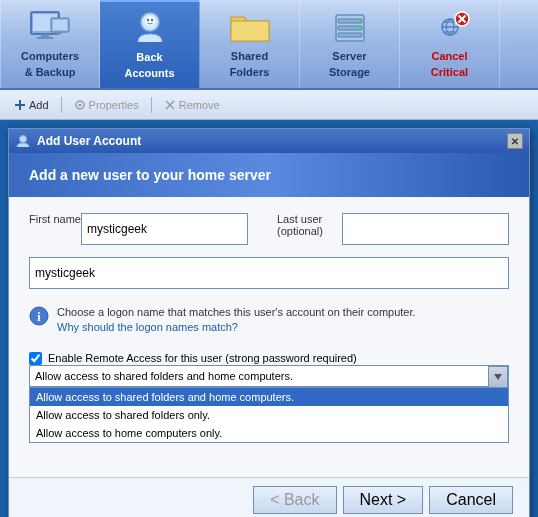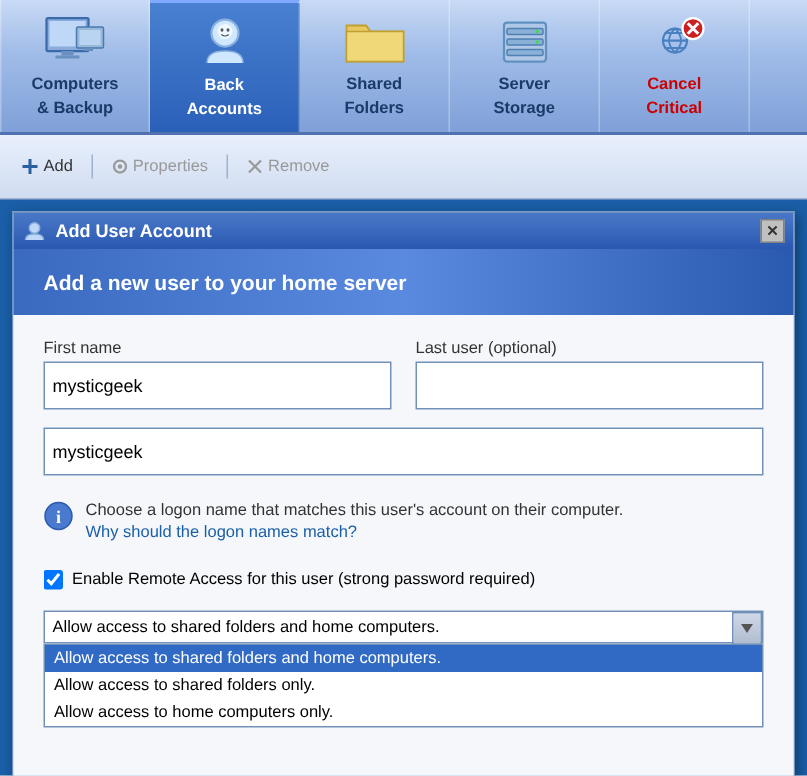--- a/index.html
+++ b/index.html
@@ -55,21 +55,21 @@
       justify-content: center;
     }
 
     
 
     
     .toolbar {
       display: flex;
       align-items: center;
       background: linear-gradient(to bottom, #e8f0fc, #d0dcf0);
-      height: 43px;
+      height: 30px;
       padding: 0 8px;
       gap: 6px;
       border-bottom: 1px solid #a0b0d0;
     }
     .toolbar-btn {
       display: flex;
       align-items: center;
       gap: 3px;
       padding: 2px 6px;
       font-size: 11px;
@@ -132,21 +132,21 @@
       background: #f5f7fb;
     }
 
     .form-row {
       display: flex;
       gap: 16px;
       margin-bottom: 12px;
     }
     .form-group {
       display: flex;
-      flex-direction: column;
+      flex-direction: row;
       flex: 1;
     }
     .form-group.full {
       flex: 1 1 100%;
     }
     label {
       font-size: 11px;
       color: #333;
       margin-bottom: 3px;
     }
@@ -176,21 +176,21 @@
     }
     .info-text a {
       color: #1a5fa8;
       text-decoration: none;
     }
 
     .checkbox-row {
       display: flex;
       align-items: center;
       gap: 6px;
-      margin-bottom: 14px;
+      margin-bottom: 0;
       font-size: 11px;
     }
 
     .dropdown-container {
       position: relative;
       margin-bottom: 18px;
     }
     .dropdown-arrow {
       position: absolute;
       right: 0; top: 0;

